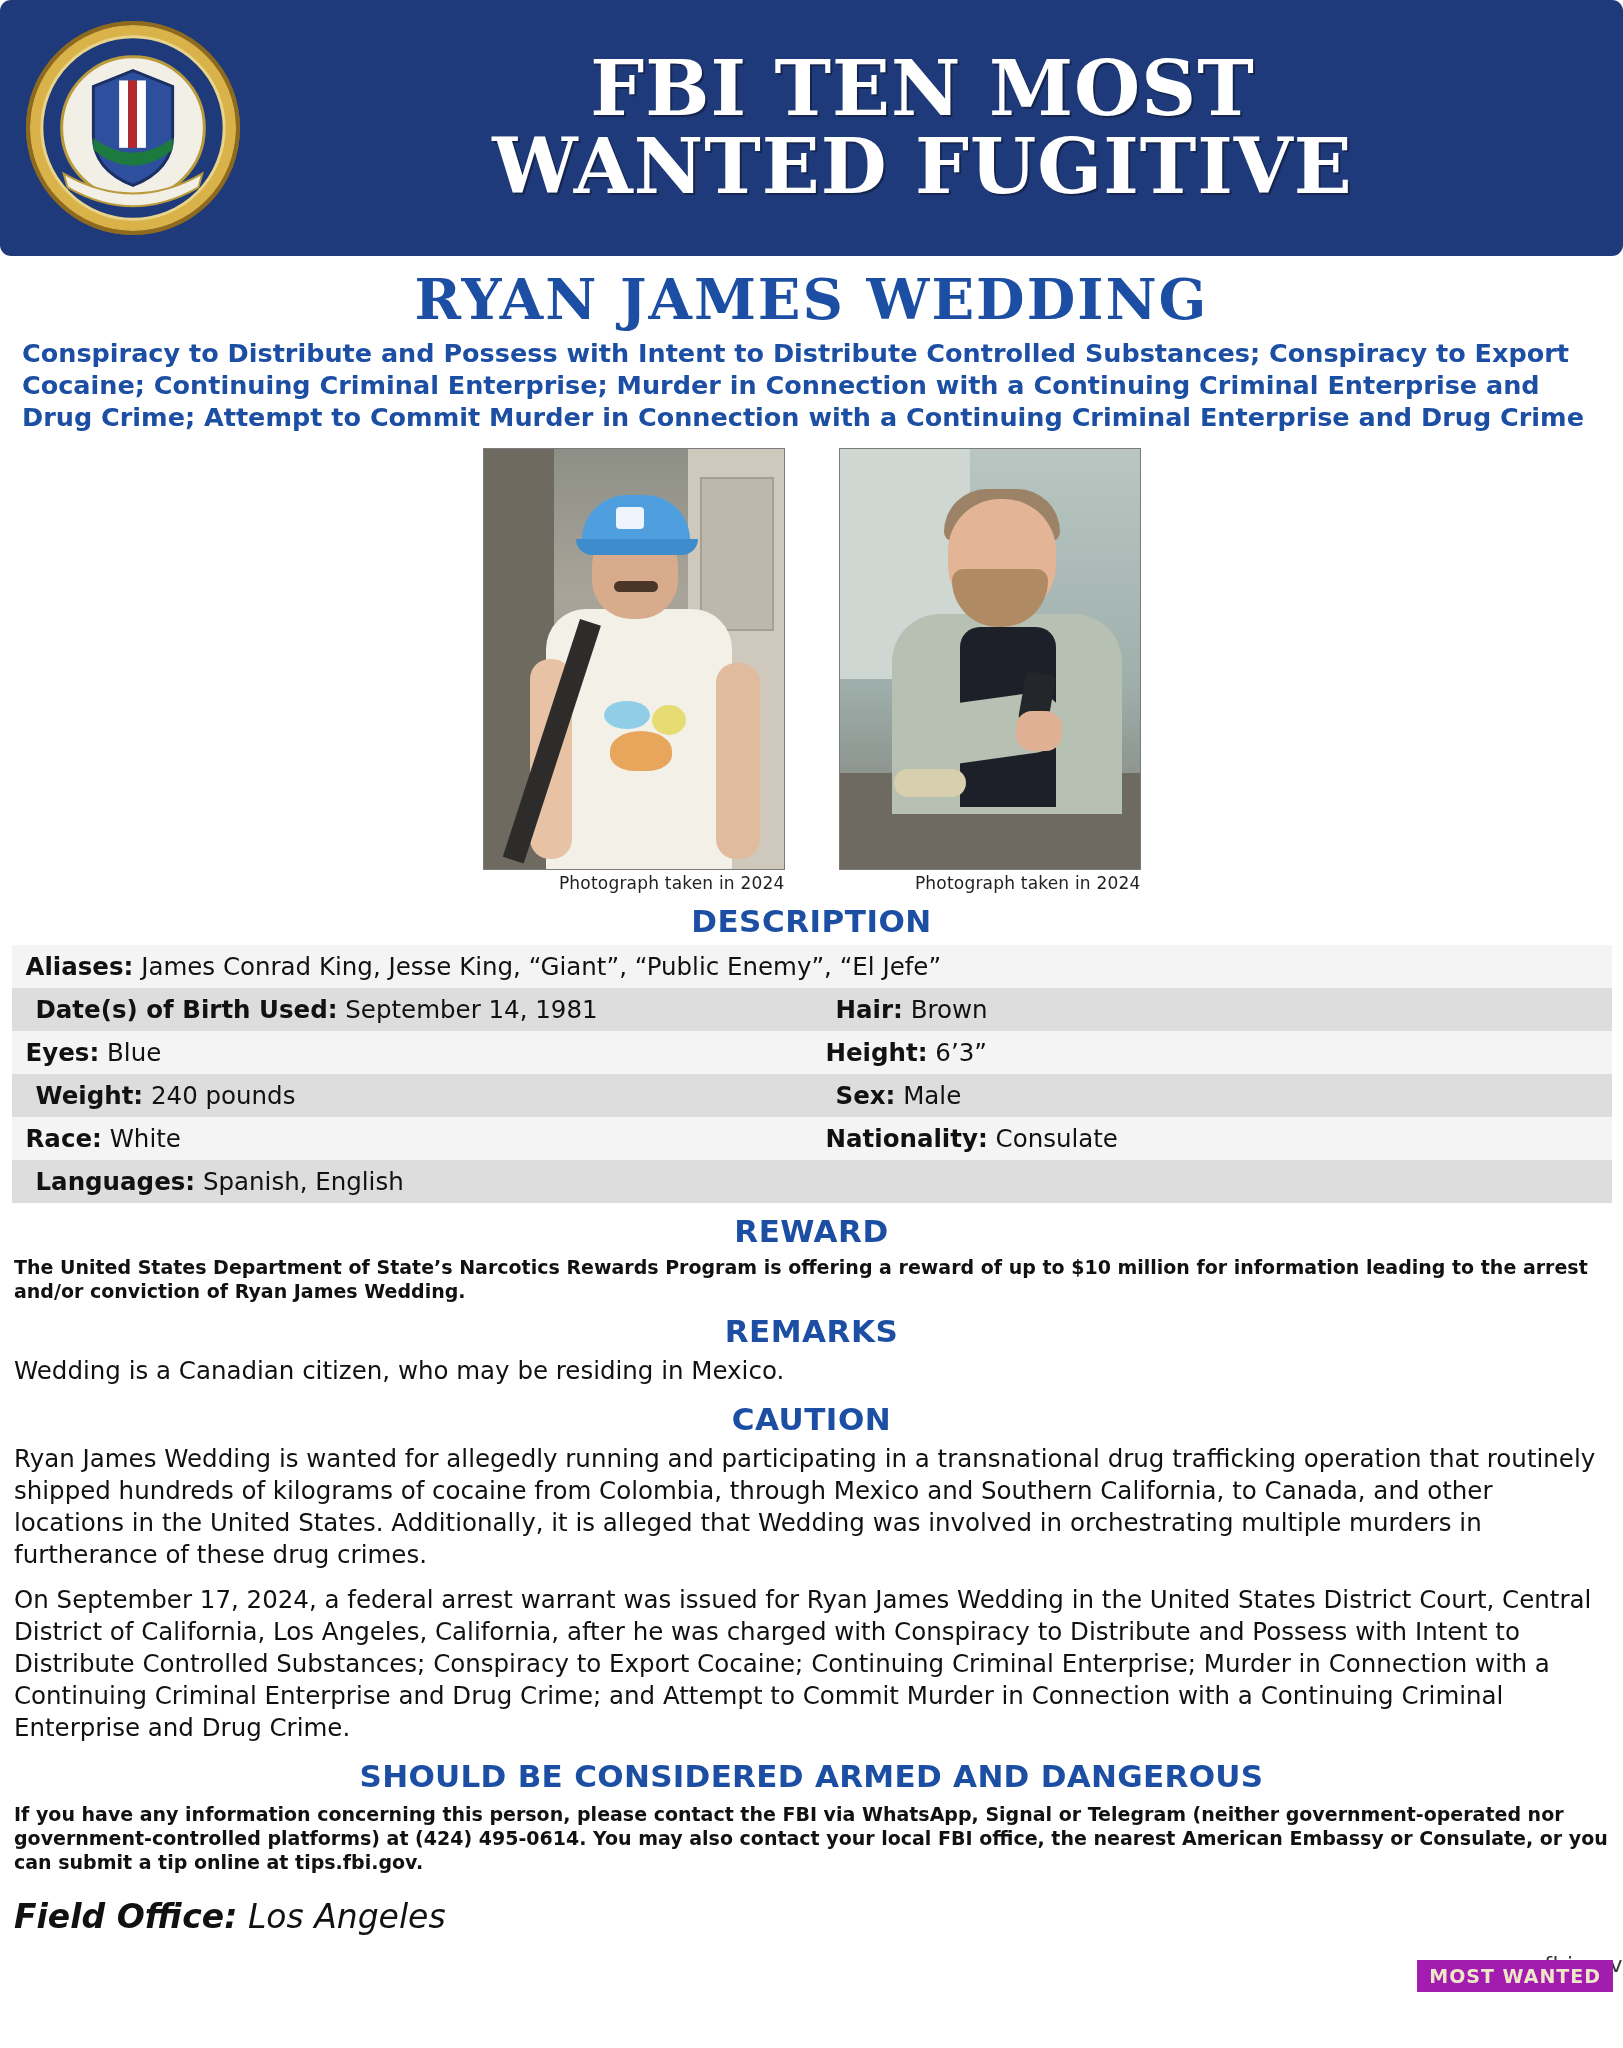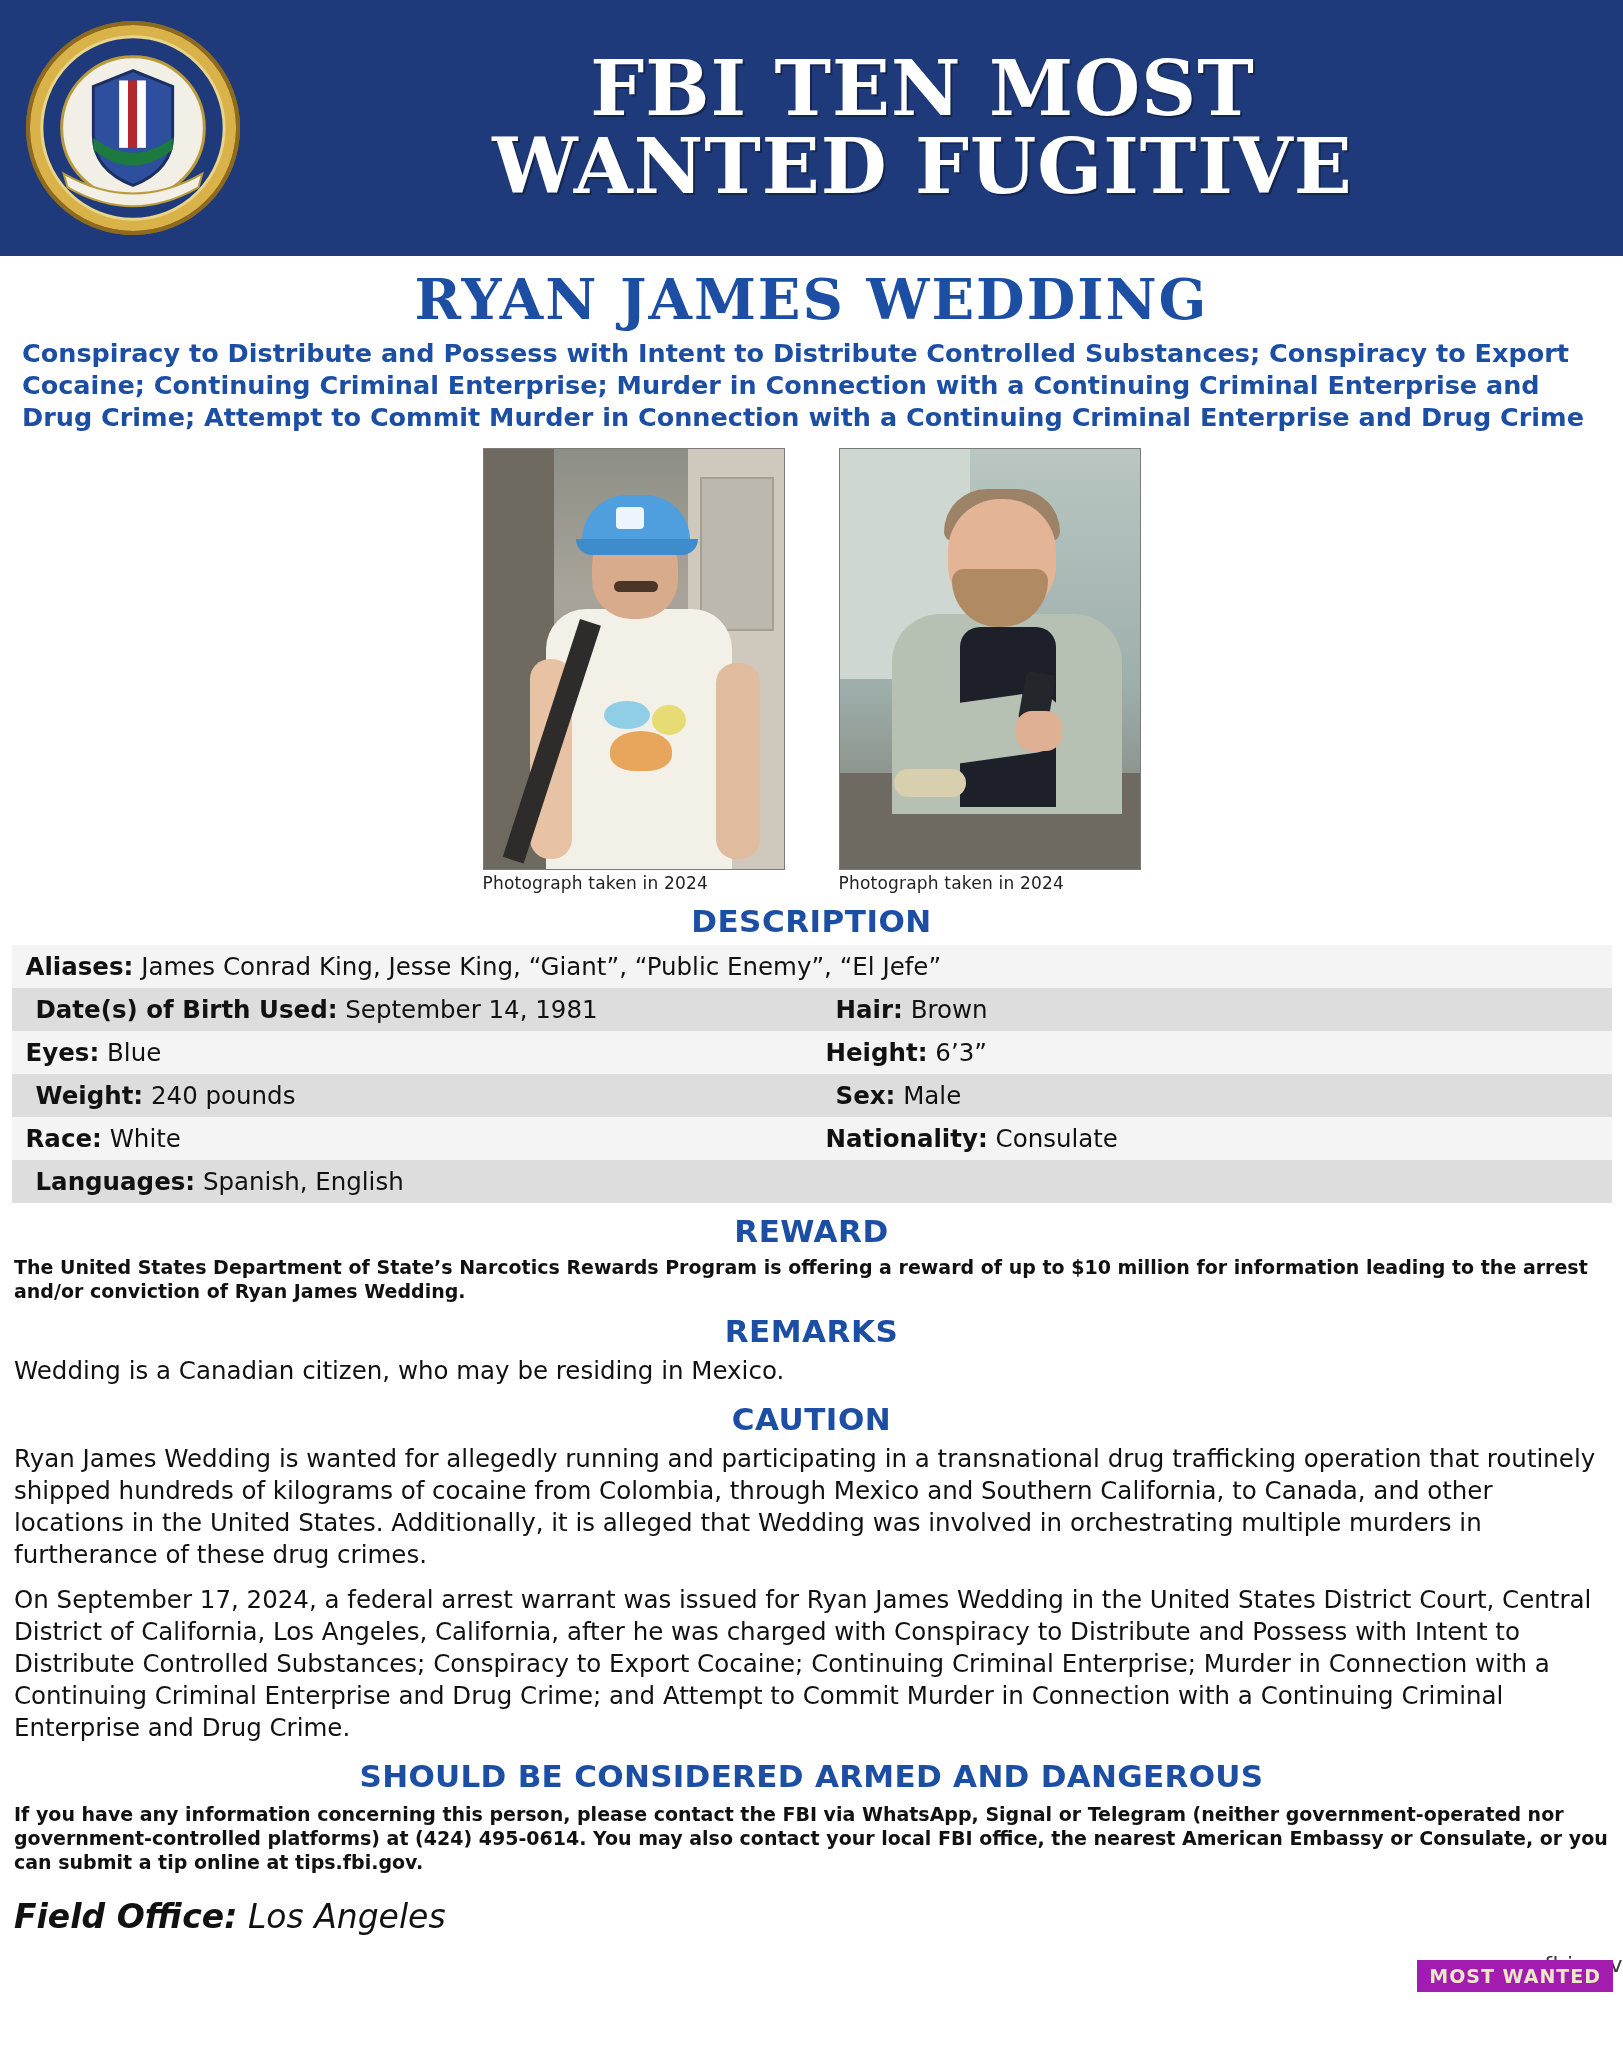--- a/index.html
+++ b/index.html
@@ -19,20 +19,21 @@
   }
 
   
   .banner {
     background: #1f3a7a;
     display: flex;
     align-items: center;
     padding: 10px 0 10px 18px;
     min-height: 256px;
     box-sizing: border-box;
+    border-radius: 11px;
   }
   .seal {
     width: 218px;
     height: 218px;
     flex: 0 0 218px;
     margin-left: 6px;
     margin-right: 10px;
     position: relative;
   }
   .banner-title {
@@ -70,21 +71,21 @@
   }
 
   
   .photos {
     display: flex;
     justify-content: center;
     gap: 54px;
     margin: 10px 0 6px 0;
   }
   .photo-block {
-    text-align: left;
+    text-align: right;
   }
   .photo-frame {
     border: 1px solid #7b7b7b;
     width: 300px;
     height: 420px;
     overflow: hidden;
     position: relative;
     background: #b9b4ac;
   }
   .photo-caption {

